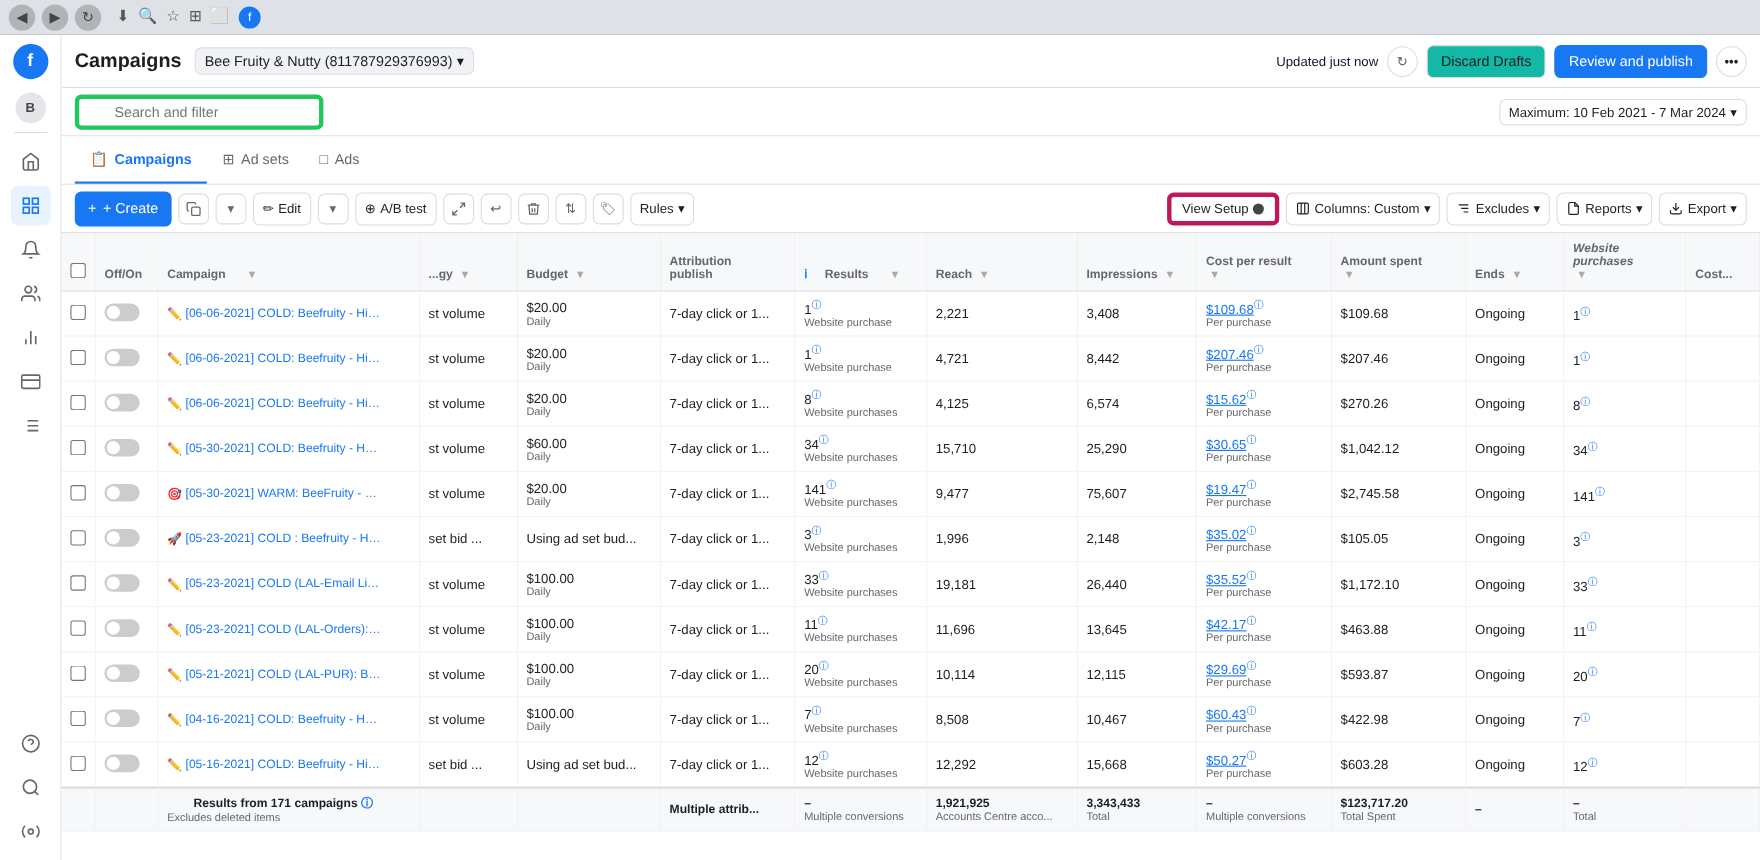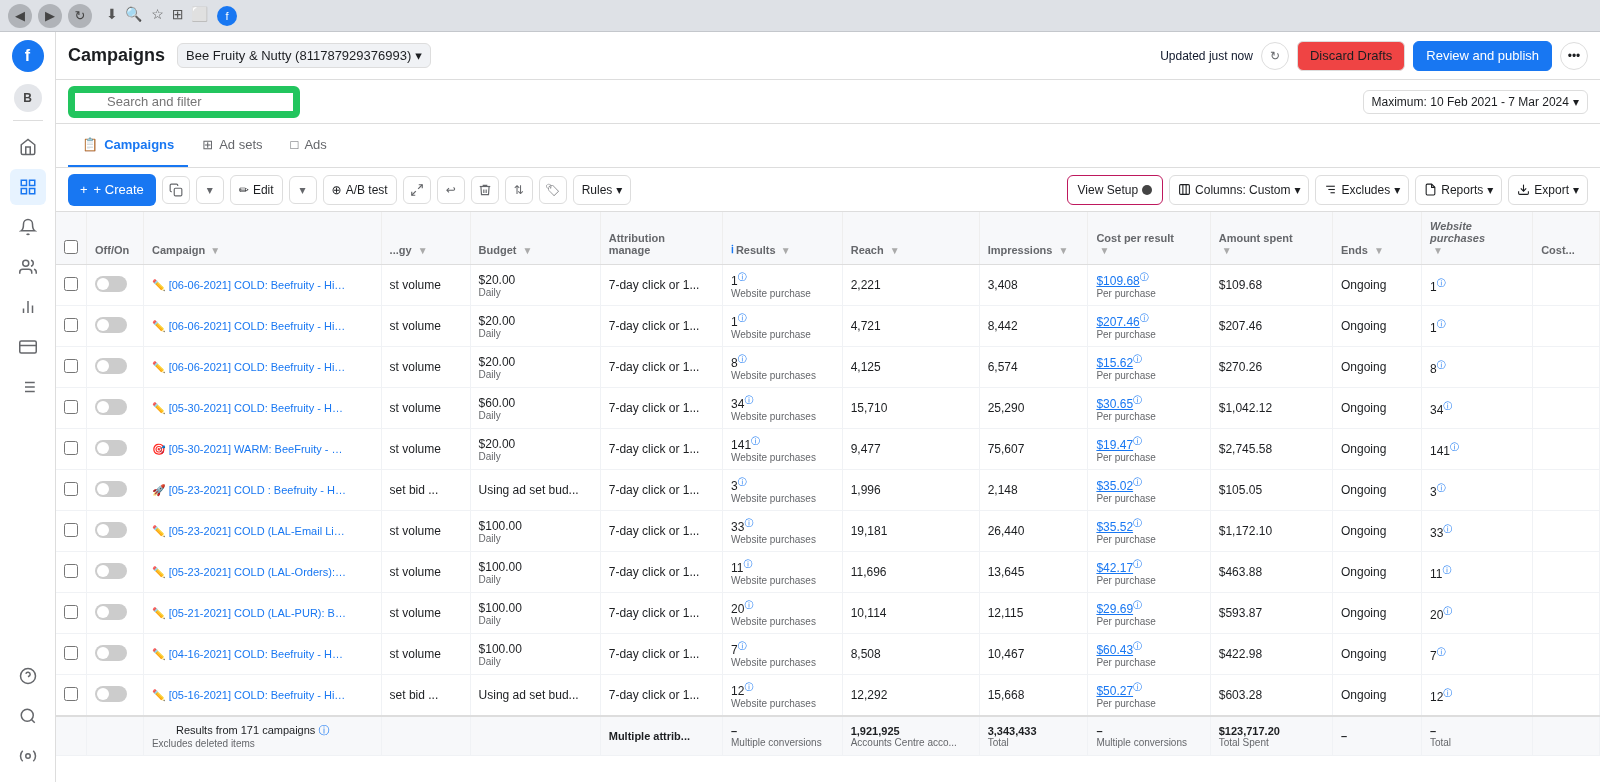--- a/index.html
+++ b/index.html
@@ -51,31 +51,31 @@
     .topbar-title { font-size: 18px; font-weight: 600; color: #1c1e21; margin-right: 4px; }
     .account-selector {
       display: flex; align-items: center; gap: 4px; background: #f0f2f5; border-radius: 6px;
       padding: 4px 8px; cursor: pointer; font-size: 13px; border: 1px solid #ddd;
     }
     .spacer { flex: 1; }
     .topbar-status { font-size: 12px; color: #0f172a; }
     .refresh-btn { width: 28px; height: 28px; border-radius: 50%; border: 1px solid #ddd; background: #fff; display: flex; align-items: center; justify-content: center; cursor: pointer; color: #65676b; }
     .topbar-btn {
       height: 30px; padding: 0 12px; border-radius: 6px; border: 1px solid #ddd;
-      background: #ef4444; font-size: 13px; cursor: pointer; display: flex; align-items: center; gap: 4px; color: #1c1e21;
+      background: #14b8a6; font-size: 13px; cursor: pointer; display: flex; align-items: center; gap: 4px; color: #1c1e21;
     }
     .topbar-more { width: 28px; height: 28px; border-radius: 50%; border: 1px solid #ddd; background: #fff; display: flex; align-items: center; justify-content: center; cursor: pointer; }
 
     
     .search-bar {
       height: 44px; background: #fff; border-bottom: 1px solid #ddd;
       display: flex; align-items: center; padding: 0 12px; gap: 8px; flex-shrink: 0;
     }
     .search-input {
-      flex: 1; height: 32px; border: 7px solid #22c55e; border-radius: 6px;
+      flex: 1; height: 32px; border: 4px solid #22c55e; border-radius: 6px;
       padding: 0 10px 0 32px; font-size: 13px; color: #1c1e21; background: #fff;
       position: relative;
     }
     .search-wrap { flex: 1; position: relative; }
     .search-wrap svg { position: absolute; left: 8px; top: 50%; transform: translateY(-50%); color: #65676b; }
     .date-range {
       display: flex; align-items: center; gap: 4px; font-size: 12px; color: #1c1e21;
       border: 1px solid #ddd; border-radius: 6px; padding: 4px 8px; cursor: pointer; background: #fff;
     }
 
@@ -104,21 +104,21 @@
     .tool-btn {
       height: 30px; padding: 0 8px; background: #fff; border: 1px solid #ddd;
       border-radius: 6px; font-size: 12px; cursor: pointer; display: flex; align-items: center; gap: 4px; color: #1c1e21;
     }
     .tool-btn-icon {
       width: 28px; height: 28px; background: #fff; border: 1px solid #ddd;
       border-radius: 6px; cursor: pointer; display: flex; align-items: center; justify-content: center; color: #65676b;
     }
     .toolbar-spacer { flex: 1; }
     .view-btn {
-      height: 30px; padding: 0 10px; background: #fff; border: 1px solid #be185d;
+      height: 30px; padding: 0 10px; background: #fff; border: 4px solid #be185d;
       border-radius: 6px; font-size: 12px; cursor: pointer; display: flex; align-items: center; gap: 4px; color: #1c1e21;
     }
     .view-dot { width: 10px; height: 10px; border-radius: 50%; background: #444; }
 
     
     .table-wrap { flex: 1; overflow: auto; position: relative; }
     table { width: 100%; border-collapse: collapse; font-size: 12px; }
     thead { background: #f7f8fa; position: sticky; top: 0; z-index: 10; }
     thead th {
       padding: 8px 8px; text-align: left; font-weight: 600; color: #65676b; font-size: 11px;
@@ -143,21 +143,21 @@
 
     
     .summary-row td { background: #f7f8fa; font-weight: 600; font-size: 11px; border-top: 2px solid #ddd; }
     .summary-sub { font-weight: 400; color: #65676b; font-size: 10px; }
 
     
     .table-wrap::-webkit-scrollbar { height: 8px; width: 8px; }
     .table-wrap::-webkit-scrollbar-track { background: #f0f2f5; }
     .table-wrap::-webkit-scrollbar-thumb { background: #ccc; border-radius: 4px; }
 
-    .th-col-head { display: flex; align-items: flex-end; gap: 2px; text-align: right; }
+    .th-col-head { display: flex; align-items: flex-end; gap: 16px; text-align: right; }
     .col-two-line { display: flex; flex-direction: column; }
   </style>
 </head>
 <body>
 
 <div class="browser-bar">
   <div class="browser-nav-btn">◀</div>
   <div class="browser-nav-btn">▶</div>
   <div class="browser-nav-btn">↻</div>
   <div class="browser-icons">
@@ -405,21 +405,21 @@
               <span>...gy</span>
               <span class="sort-arrow">▼</span>
             </th>
             <th style="min-width:100px;">
               <span>Budget</span>
               <span class="sort-arrow">▼</span>
             </th>
             <th style="min-width:110px;">
               <div class="col-two-line">
                   <span>Attribution</span>
-                  <span>manage</span>
+                  <span>publish</span>
                 </div>
             </th>
             <th style="min-width:90px;">
               <div class="th-col-head">
                 <span style="color:#1877f2;">ℹ</span>
                 <span>Results</span>
                 <span class="sort-arrow">▼</span>
               </div>
             </th>
             <th style="min-width:80px;">
@@ -831,21 +831,21 @@
     <td><span>Ongoing</span></td>
     <td>
       <span>12</span><sup style="color:#1877f2;cursor:pointer;font-size:9px;">ⓘ</sup>
     </td>
     <td></td>
   </tr>
             <tr class="summary-row">
   <td></td>
   <td></td>
   <td>
-    <div style="font-weight:400;font-size:11px;padding-left:24px;">Results from 171 campaigns <span style="color:#1877f2;cursor:pointer;">ⓘ</span></div>
+    <div style="font-weight:700;font-size:11px;padding-left:24px;">Results from 171 campaigns <span style="color:#1877f2;cursor:pointer;">ⓘ</span></div>
     <div class="summary-sub">Excludes deleted items</div>
   </td>
   <td></td>
   <td></td>
   <td>Multiple attrib...</td>
   <td>
     <div>–</div>
     <div class="summary-sub">Multiple conversions</div>
   </td>
   <td>

